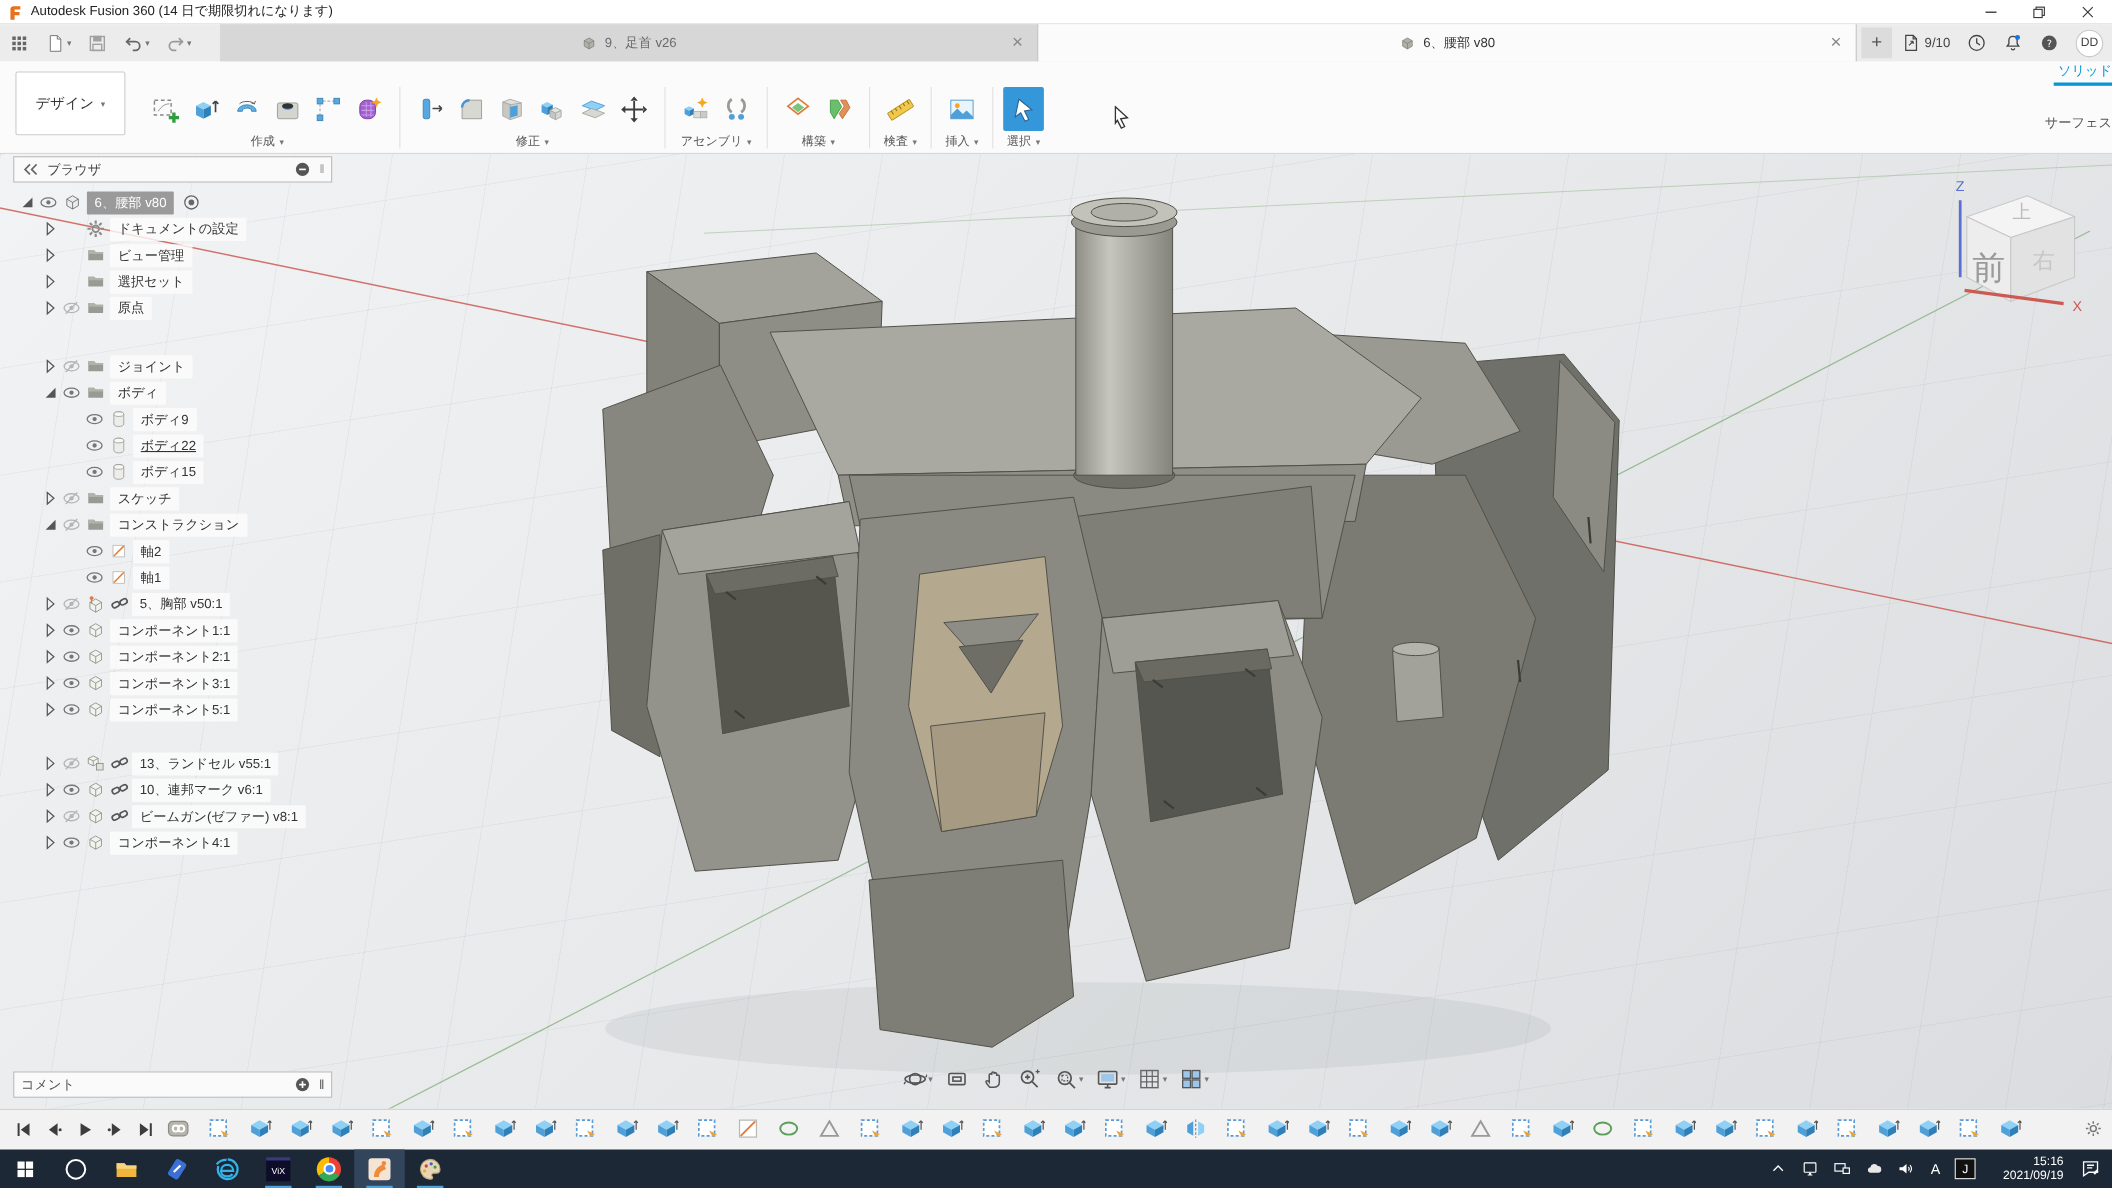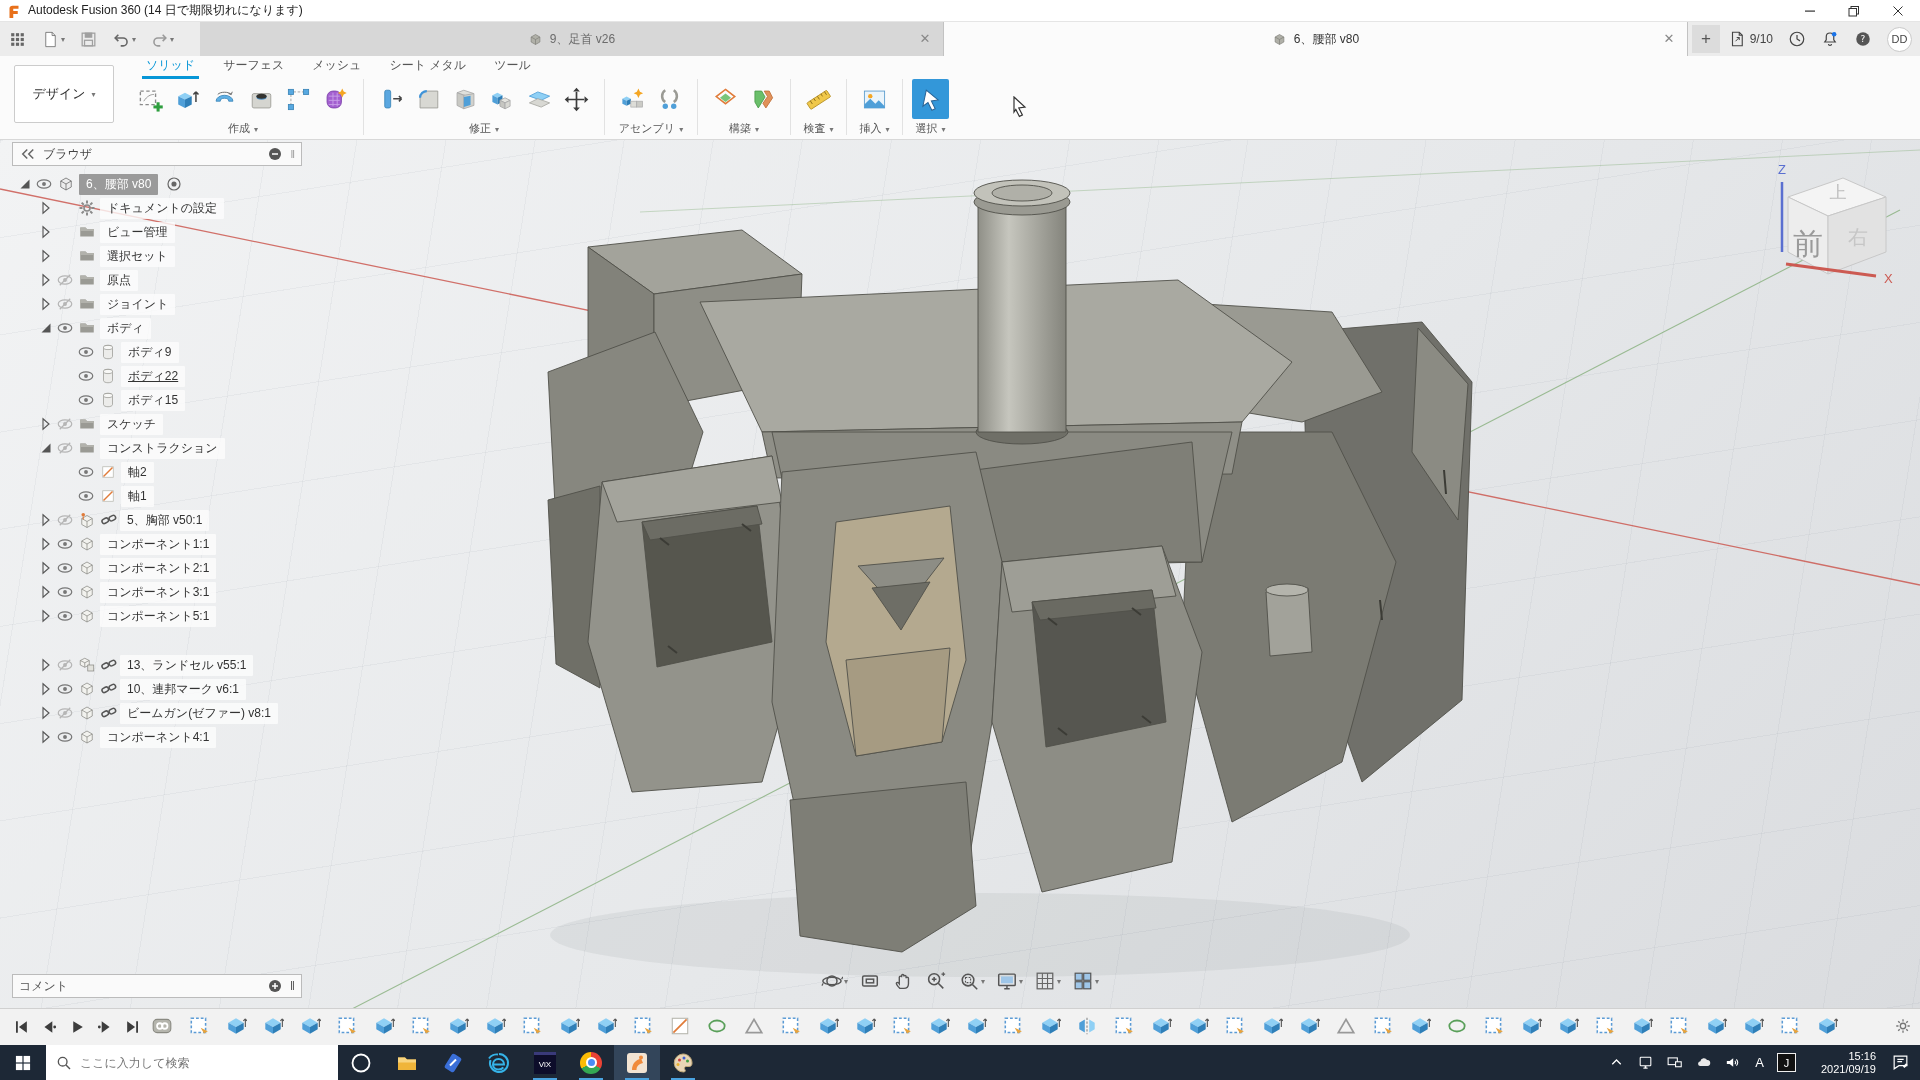--- a/index.html
+++ b/index.html
@@ -38,21 +38,21 @@
   .avatar { width:25px; height:25px; border-radius:50%; background:#fff; border:1px solid #c9c9c9;
     display:flex; align-items:center; justify-content:center; font-size:11px; color:#444; }
 
   
   .ribbon { position:absolute; top:56px; left:0; width:1920px; height:84px; background:#fbfbfb;
     border-bottom:1px solid #d8d8d8; }
   .design-btn { position:absolute; left:14px; top:9px; width:100px; height:58px; background:#fff;
     border:1px solid #ccc; border-radius:2px; display:flex; align-items:center; justify-content:center;
     gap:5px; font-size:13px; color:#333; }
   .ribbon-main { position:absolute; left:132px; top:0; right:0; }
-  .rtabs { display:flex; gap:28px; height:20px; align-items:flex-end; padding-left:14px; }
+  .rtabs { display:flex; gap:28px; height:20px; align-items:flex-end; padding-left:14px;flex-direction:column; }
   .rtab { font-size:12px; color:#555; padding-bottom:2px; position:relative; }
   .rtab.active { color:#0696d7; }
   .rtab.active::after { content:""; position:absolute; left:-4px; right:-4px; bottom:-3px; height:3px; background:#0696d7; }
   .rgroups { display:flex; align-items:flex-start; height:62px; padding-top:3px; }
   .rgroup { display:flex; flex-direction:column; align-items:center; }
   .ricons { display:flex; }
   .rbtn { width:37px; height:40px; border:0; background:transparent; display:flex; align-items:center;
     justify-content:center; border-radius:2px; }
   .rbtn svg { width:27px; height:27px; }
   .rbtn.active-tool { background:#3397d9; }
@@ -619,21 +619,21 @@
                 <ellipse cx="12" cy="12" rx="9" ry="5.5" fill="none" stroke="#b5b5b5" stroke-width="1.6"></ellipse>
                 <circle cx="12" cy="12" r="2.6" fill="#b5b5b5"></circle>
                 <path d="M5 19L19 5" stroke="#b5b5b5" stroke-width="1.6"></path>
               </svg></span></span>
           <span class="ticon"><span class="icn"><svg viewBox="0 0 24 24">
                 <path d="M3 6h7l2 2h9v10H3z" fill="#9a9a94"></path>
                 <path d="M3 6h7l2 2h9v2.5H3z" fill="#b2b2ac"></path>
               </svg></span></span>
           <span class="tlabel">原点</span>
         </div>
-        <div class="trow" style="padding-left: 25px;">
+        <div class="trow" style="padding-left: 25px; margin-top: 29px;">
           <span class="texp"><span class="icn"><svg viewBox="0 0 24 24">
                 <path d="M8 5l8 7-8 7z" fill="none" stroke="#555" stroke-width="1.5"></path>
               </svg></span></span>
           <span class="teye"><span class="icn"><svg viewBox="0 0 24 24">
                 <ellipse cx="12" cy="12" rx="9" ry="5.5" fill="none" stroke="#b5b5b5" stroke-width="1.6"></ellipse>
                 <circle cx="12" cy="12" r="2.6" fill="#b5b5b5"></circle>
                 <path d="M5 19L19 5" stroke="#b5b5b5" stroke-width="1.6"></path>
               </svg></span></span>
           <span class="ticon"><span class="icn"><svg viewBox="0 0 24 24">
                 <path d="M3 6h7l2 2h9v10H3z" fill="#9a9a94"></path>
@@ -1264,28 +1264,20 @@
 <div class="taskbar">
   <div class="startbtn">
     <svg viewBox="0 0 24 24">
         <g fill="#fff">
           <rect x="3.5" y="3.5" width="7.8" height="7.8"></rect>
           <rect x="12.7" y="3.5" width="7.8" height="7.8"></rect>
           <rect x="3.5" y="12.7" width="7.8" height="7.8"></rect>
           <rect x="12.7" y="12.7" width="7.8" height="7.8"></rect>
         </g>
       </svg>
-  </div>
-  <div class="searchbox">
-    <span class="icn">
-      <svg viewBox="0 0 24 24" fill="none" stroke="#555" stroke-width="2">
-          <circle cx="10" cy="10" r="6.5"></circle>
-          <path d="M15 15l6 6"></path>
-        </svg></span>
-    <input placeholder="ここに入力して検索" style="">
   </div>
   <div class="tapps" id="taskbar-apps">
       <div class="tapp">
         <span class="icn"><svg viewBox="0 0 24 24">
             <circle cx="12" cy="12" r="8.5" fill="none" stroke="#fff" stroke-width="1.8"></circle>
           </svg></span>
       </div>
       <div class="tapp">
         <span class="icn"><svg viewBox="0 0 24 24">
             <path d="M3 6.5h7l2 2h9V19H3z" fill="#f0b53a"></path>

